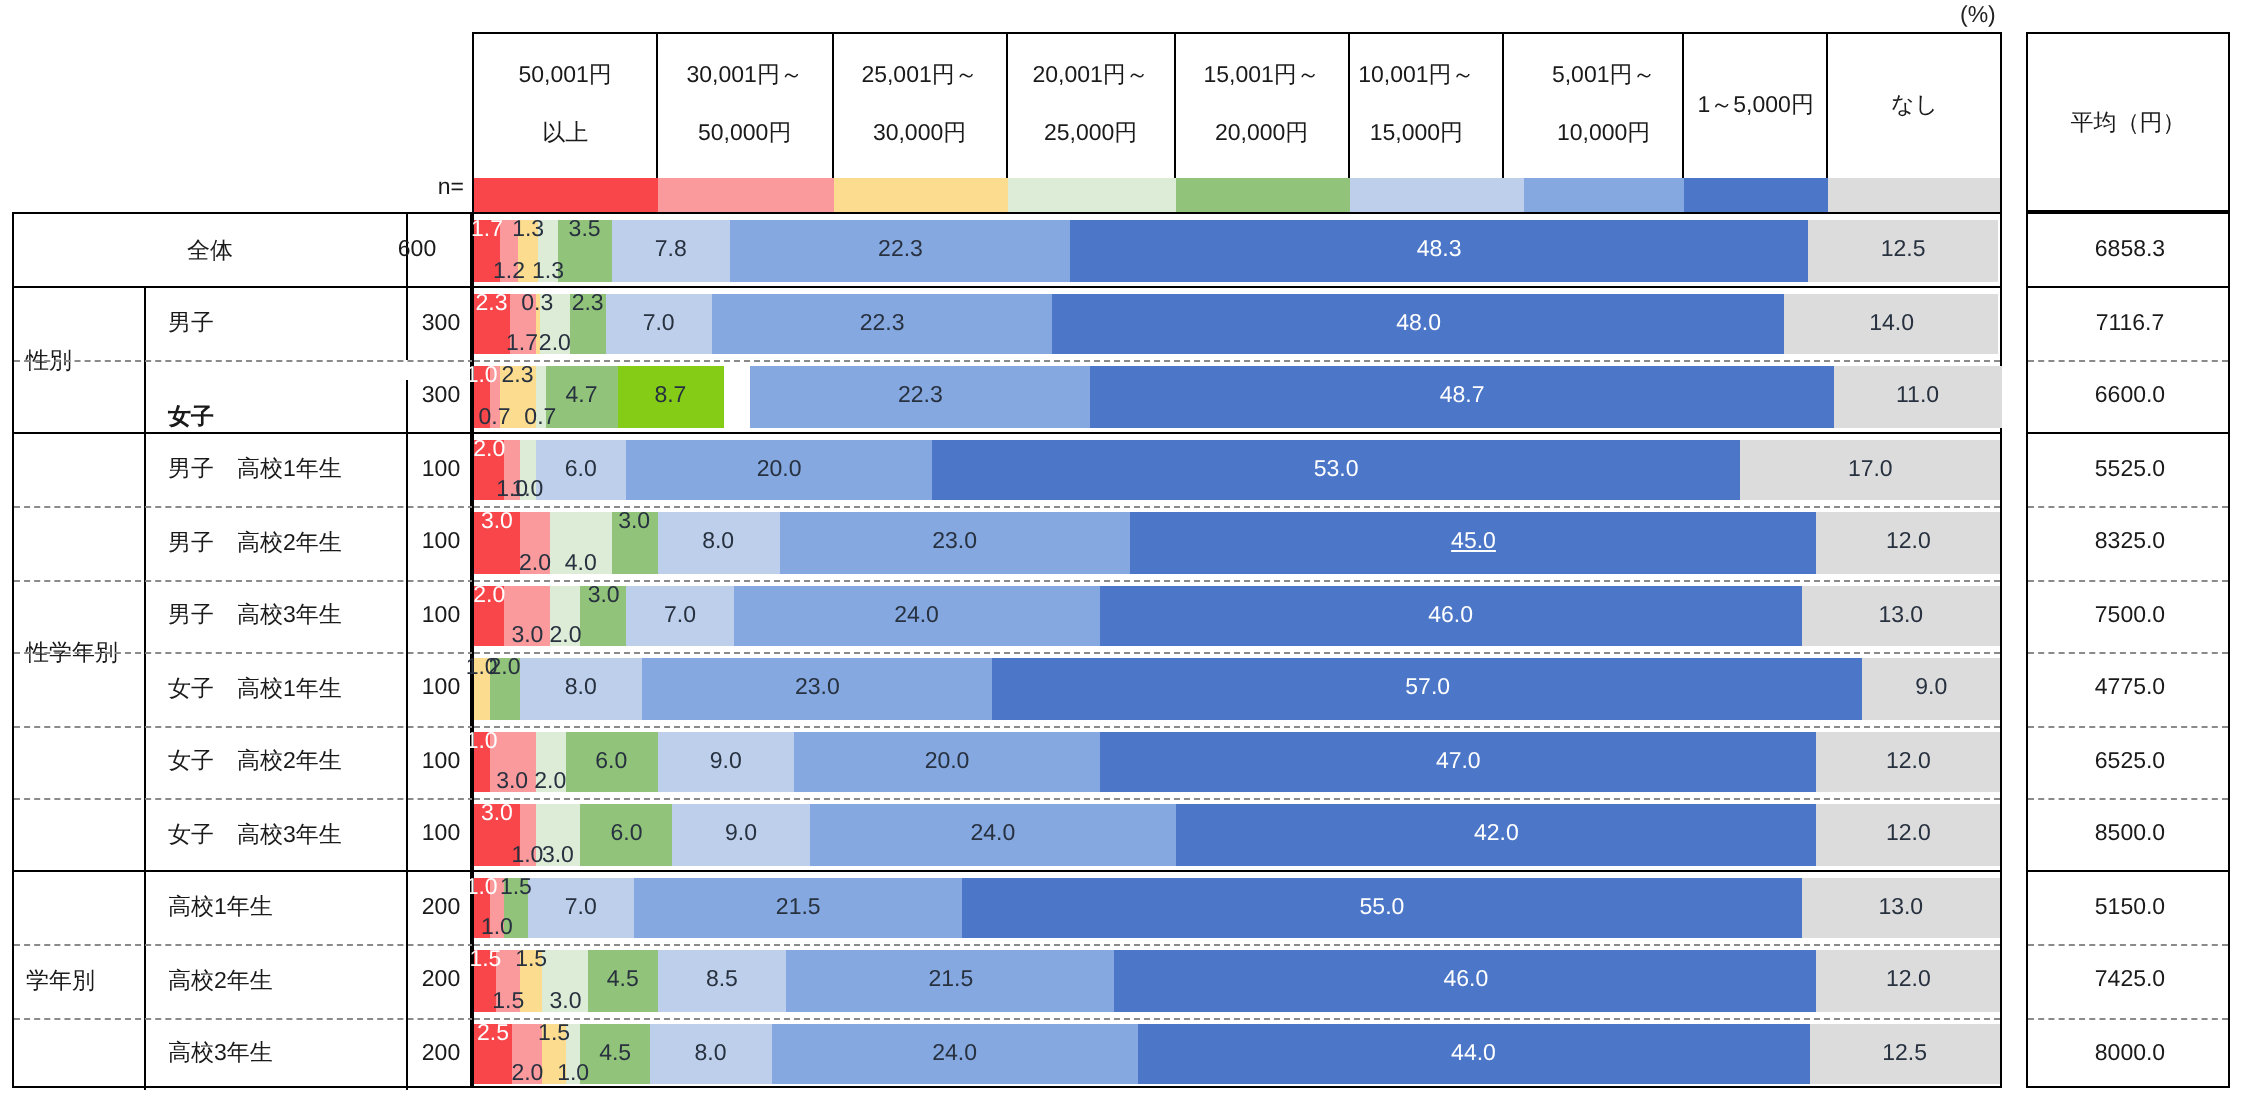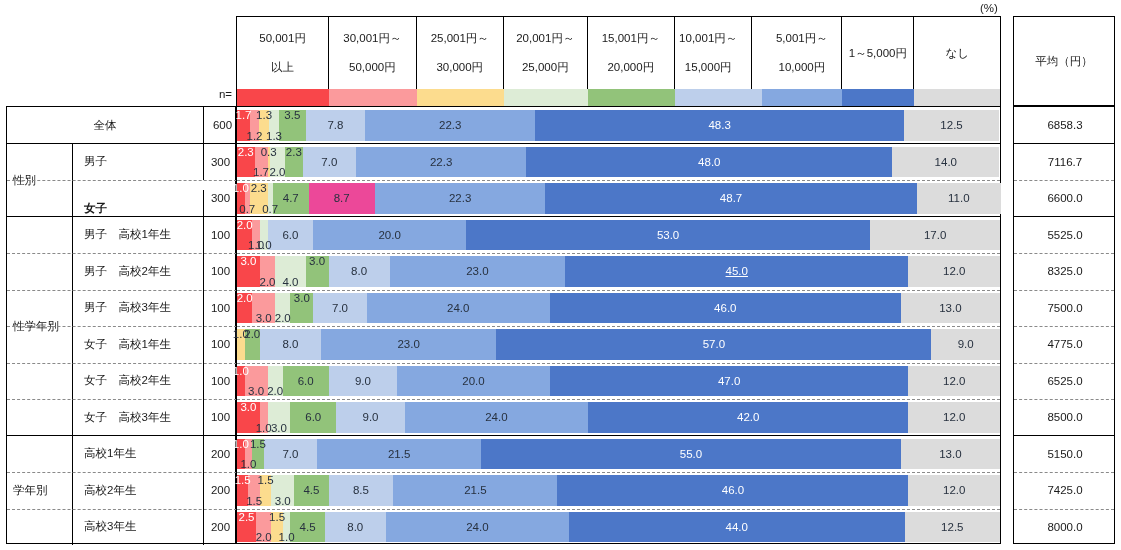--- a/index.html
+++ b/index.html
@@ -141,21 +141,21 @@
     </div>
 
   <div class="abs neq">n=</div>
 
   <div class="abs avg-hdr">平均（円）</div>
 
   <div class="abs lt" id="lt">
       <div class="abs sub-cell center" style="top: 0px; height: 36.5px; left: 0px; width: 197px;">
         <span>全体</span>
       </div>
-      <div class="abs n-cell" style="top: 0px; height: 36.5px; left: 199px;">
+      <div class="abs n-cell" style="top: 0px; height: 36.5px; left: 185px;">
         <span>600</span>
       </div>
       <div class="abs solid-sep" style="top: 35.5px;"></div>
       <div class="abs sub-cell left" style="top: 36.5px; height: 36.5px; left: 66px; width: 131px;">
         <span>男子</span>
       </div>
       <div class="abs grp-cell" style="top: 36.5px; height: 73px;">
         <span>性別</span>
       </div>
       <div class="abs n-cell" style="top: 36.5px; height: 36.5px; left: 197px;">
@@ -309,21 +309,21 @@
         </div>
         <div class="abs seg" style="left: 12.971px; width: 17.549px; background: rgb(252, 220, 142); overflow: visible; position: absolute;">
           <span style="color: rgb(39, 49, 63); white-space: nowrap; position: absolute; left: 50%; transform: translateX(-50%); top: -1px; z-index: 5;">2.3</span>
         </div>
         <div class="abs seg" style="left: 30.52px; width: 5.341px; background: rgb(221, 236, 214); overflow: visible; position: absolute;">
           <span style="color: rgb(39, 49, 63); white-space: nowrap; position: absolute; left: 50%; transform: translateX(-50%); bottom: -1px; z-index: 5;">0.7</span>
         </div>
         <div class="abs seg" style="left: 35.861px; width: 35.861px; background: rgb(146, 195, 122);">
           <span style="color: rgb(39, 49, 63); white-space: nowrap;">4.7</span>
         </div>
-        <div class="abs seg" style="left: 71.722px; width: 66px; background: #ec4899;">
+        <div class="abs seg" style="left: 71.722px; width: 53px; background: #84cc16;">
           <span style="color: rgb(39, 49, 63); white-space: nowrap;">8.7</span>
         </div>
         <div class="abs seg" style="left: 138.103px; width: 170.149px; background: rgb(133, 168, 224);">
           <span style="color: rgb(39, 49, 63); white-space: nowrap;">22.3</span>
         </div>
         <div class="abs seg" style="left: 308.252px; width: 371.581px; background: rgb(76, 119, 200);">
           <span style="color: rgb(255, 255, 255); white-space: nowrap;">48.7</span>
         </div>
         <div class="abs seg" style="left: 679.833px; width: 83.93px; background: rgb(220, 220, 220);">
           <span style="color: rgb(39, 49, 63); white-space: nowrap;">11.0</span>

